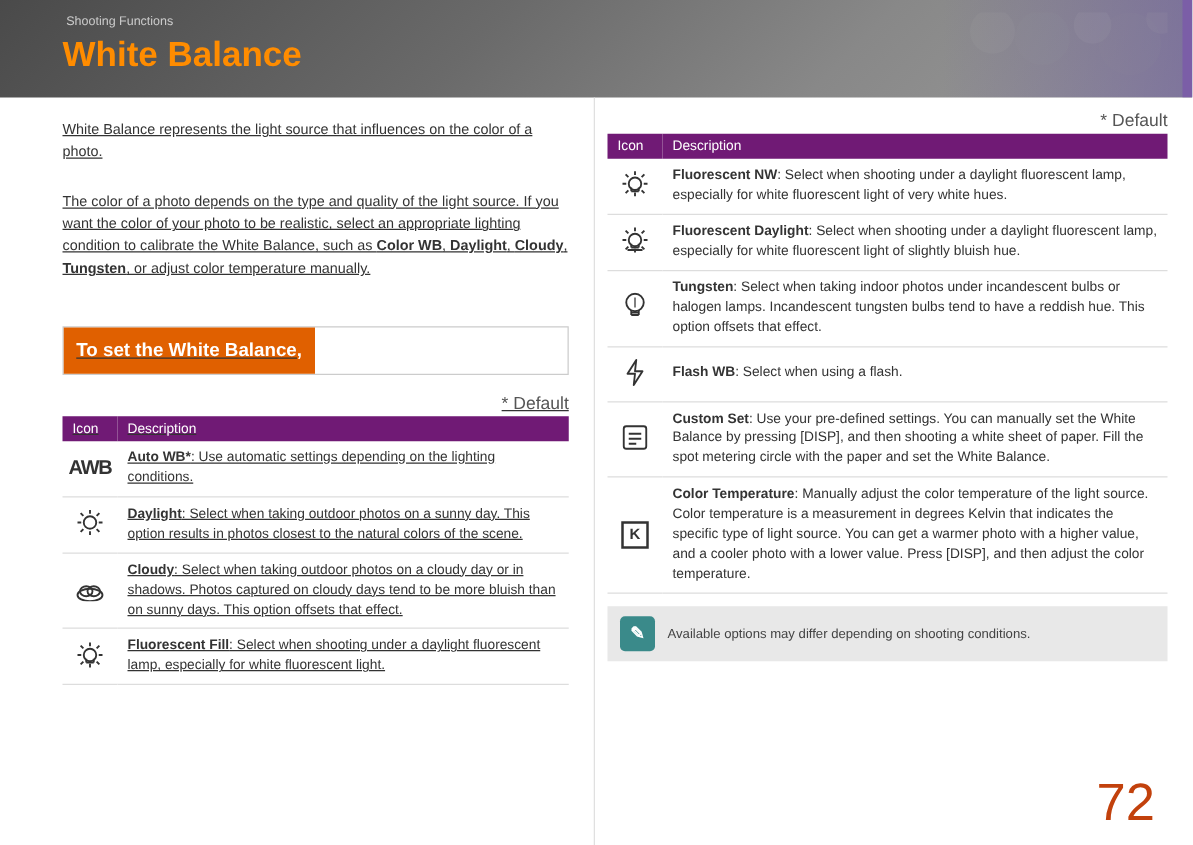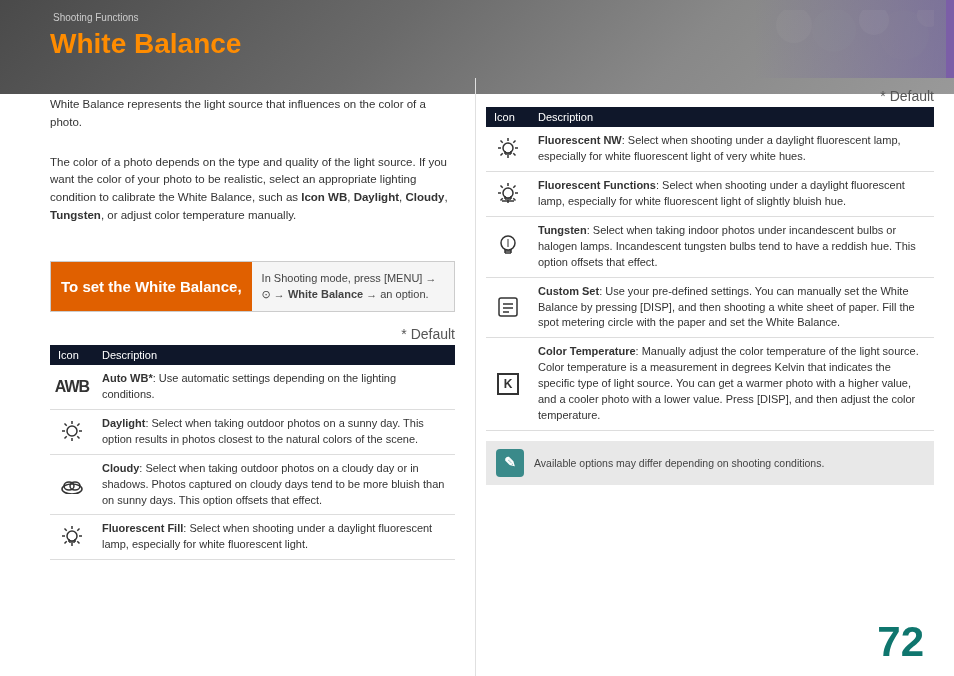--- a/index.html
+++ b/index.html
@@ -11,21 +11,21 @@
       overflow: hidden;
       position: relative;
       font-size: 11.5px;
       color: #333;
     }
 
     
     .header {
       position: absolute;
       top: 0; left: 0; right: 0;
-      height: 94px;
+      height: 78px;
       background: linear-gradient(135deg, #4a4a4a 0%, #6a6a6a 40%, #888 70%, #999 100%);
       overflow: hidden;
     }
     .header-overlay {
       position: absolute;
       top: 0; right: 0;
       width: 200px; height: 78px;
       background: linear-gradient(to left, rgba(100,80,160,0.5), transparent);
     }
     .header-dots {
@@ -60,20 +60,21 @@
       position: absolute;
       top: 78px; left: 0; right: 0; bottom: 0;
       display: flex;
       padding: 0;
     }
 
     .left-col {
       width: 475px;
       padding: 18px 20px 10px 50px;
       flex-shrink: 0;
+      text-decoration: underline;
     }
 
     .right-col {
       flex: 1;
       padding: 10px 20px 10px 10px;
       border-left: 1px solid #e0e0e0;
     }
 
     .intro-text {
       font-size: 11.5px;
@@ -116,21 +117,21 @@
       margin-bottom: 3px;
     }
 
     
     table {
       width: 100%;
       border-collapse: collapse;
       font-size: 11px;
     }
     table thead tr {
-      background: #0f172a;
+      background: #701a75;
       color: #fff;
     }
     table thead th {
       padding: 4px 8px;
       text-align: left;
       font-weight: normal;
     }
     table tbody tr {
       border-bottom: 1px solid #ddd;
     }
@@ -178,22 +179,22 @@
       margin-right: 10px;
       flex-shrink: 0;
     }
 
     
     .page-number {
       position: absolute;
       bottom: 10px;
       right: 30px;
       font-size: 42px;
-      color: #0f766e;
-      font-weight: bold;
+      color: #c2410c;
+      font-weight: normal;
     }
 
     
     .awb-icon {
       font-size: 13px;
       font-weight: bold;
       color: #333;
       letter-spacing: -1px;
     }
     .sun-icon { font-size: 18px; }
@@ -221,29 +222,26 @@
   <div class="page-title">White Balance</div>
   <div class="accent-bar"></div>
 </div>
 
 <div class="content">
 
   <div class="left-col">
     <p class="intro-text">White Balance represents the light source that influences on the color of a photo.</p>
     <br>
     <p class="intro-text">
-      The color of a photo depends on the type and quality of the light source. If you want the color of your photo to be realistic, select an appropriate lighting condition to calibrate the White Balance, such as <b>Icon WB</b>, <b>Daylight</b>, <b>Cloudy</b>, <b>Tungsten</b>, or adjust color temperature manually.
+      The color of a photo depends on the type and quality of the light source. If you want the color of your photo to be realistic, select an appropriate lighting condition to calibrate the White Balance, such as <b>Color WB</b>, <b>Daylight</b>, <b>Cloudy</b>, <b>Tungsten</b>, or adjust color temperature manually.
     </p>
     <br>
 
     <div class="how-to-box">
       <div class="how-to-label">To set the White Balance,</div>
-      <div class="how-to-text">
-        In Shooting mode, press [MENU] → ⊙ → <b>White Balance</b> → an option.
-      </div>
     </div>
 
     <div class="default-note">* Default</div>
 
     <table>
       <thead>
         <tr>
           <th>Icon</th>
           <th>Description</th>
         </tr>
@@ -372,21 +370,21 @@
                 <line x1="18.5" y1="3.5" x2="16.3" y2="5.7" stroke="#333" stroke-width="1.5"></line>
                 <line x1="5.7" y1="16.3" x2="3.5" y2="18.5" stroke="#333" stroke-width="1.5"></line>
                 <line x1="8" y1="14" x2="8" y2="17" stroke="#333" stroke-width="1.5"></line>
                 <line x1="14" y1="14" x2="14" y2="17" stroke="#333" stroke-width="1.5"></line>
                 <line x1="8" y1="17" x2="14" y2="17" stroke="#333" stroke-width="1.5"></line>
                 <line x1="5" y1="19" x2="17" y2="19" stroke="#333" stroke-width="1.5"></line>
               </svg>
             </div>
           </td>
           <td>
-            <b>Fluorescent Functions</b>: Select when shooting under a daylight fluorescent lamp, especially for white fluorescent light of slightly bluish hue.
+            <b>Fluorescent Daylight</b>: Select when shooting under a daylight fluorescent lamp, especially for white fluorescent light of slightly bluish hue.
           </td>
         </tr>
 
         <tr>
           <td class="icon-cell">
             <div class="icon-img">
               <svg width="20" height="22" viewBox="0 0 20 22">
                 <ellipse cx="10" cy="8" rx="7" ry="7" fill="none" stroke="#333" stroke-width="1.5"></ellipse>
                 <line x1="7" y1="14" x2="7" y2="18" stroke="#333" stroke-width="1.5"></line>
                 <line x1="13" y1="14" x2="13" y2="18" stroke="#333" stroke-width="1.5"></line>
@@ -394,20 +392,32 @@
                 <line x1="7" y1="18" x2="13" y2="18" stroke="#333" stroke-width="1.5"></line>
                 <line x1="10" y1="4" x2="10" y2="12" stroke="#333" stroke-width="1"></line>
               </svg>
             </div>
           </td>
           <td>
             <b>Tungsten</b>: Select when taking indoor photos under incandescent bulbs or halogen lamps. Incandescent tungsten bulbs tend to have a reddish hue. This option offsets that effect.
           </td>
         </tr>
 
+        <tr>
+          <td class="icon-cell">
+            <div class="icon-img">
+              <svg width="18" height="22" viewBox="0 0 18 22">
+                <polygon points="10,1 3,12 9,12 8,21 15,10 9,10" fill="none" stroke="#333" stroke-width="1.5" stroke-linejoin="round"></polygon>
+              </svg>
+            </div>
+          </td>
+          <td>
+            <b>Flash WB</b>: Select when using a flash.
+          </td>
+        </tr>
 
         <tr>
           <td class="icon-cell">
             <div class="icon-img">
               <svg width="22" height="22" viewBox="0 0 22 22">
                 <rect x="2" y="2" width="18" height="18" rx="2" fill="none" stroke="#333" stroke-width="1.5"></rect>
                 <line x1="6" y1="8" x2="16" y2="8" stroke="#333" stroke-width="1.5"></line>
                 <line x1="6" y1="12" x2="16" y2="12" stroke="#333" stroke-width="1.5"></line>
                 <line x1="6" y1="16" x2="12" y2="16" stroke="#333" stroke-width="1.5"></line>
               </svg>

